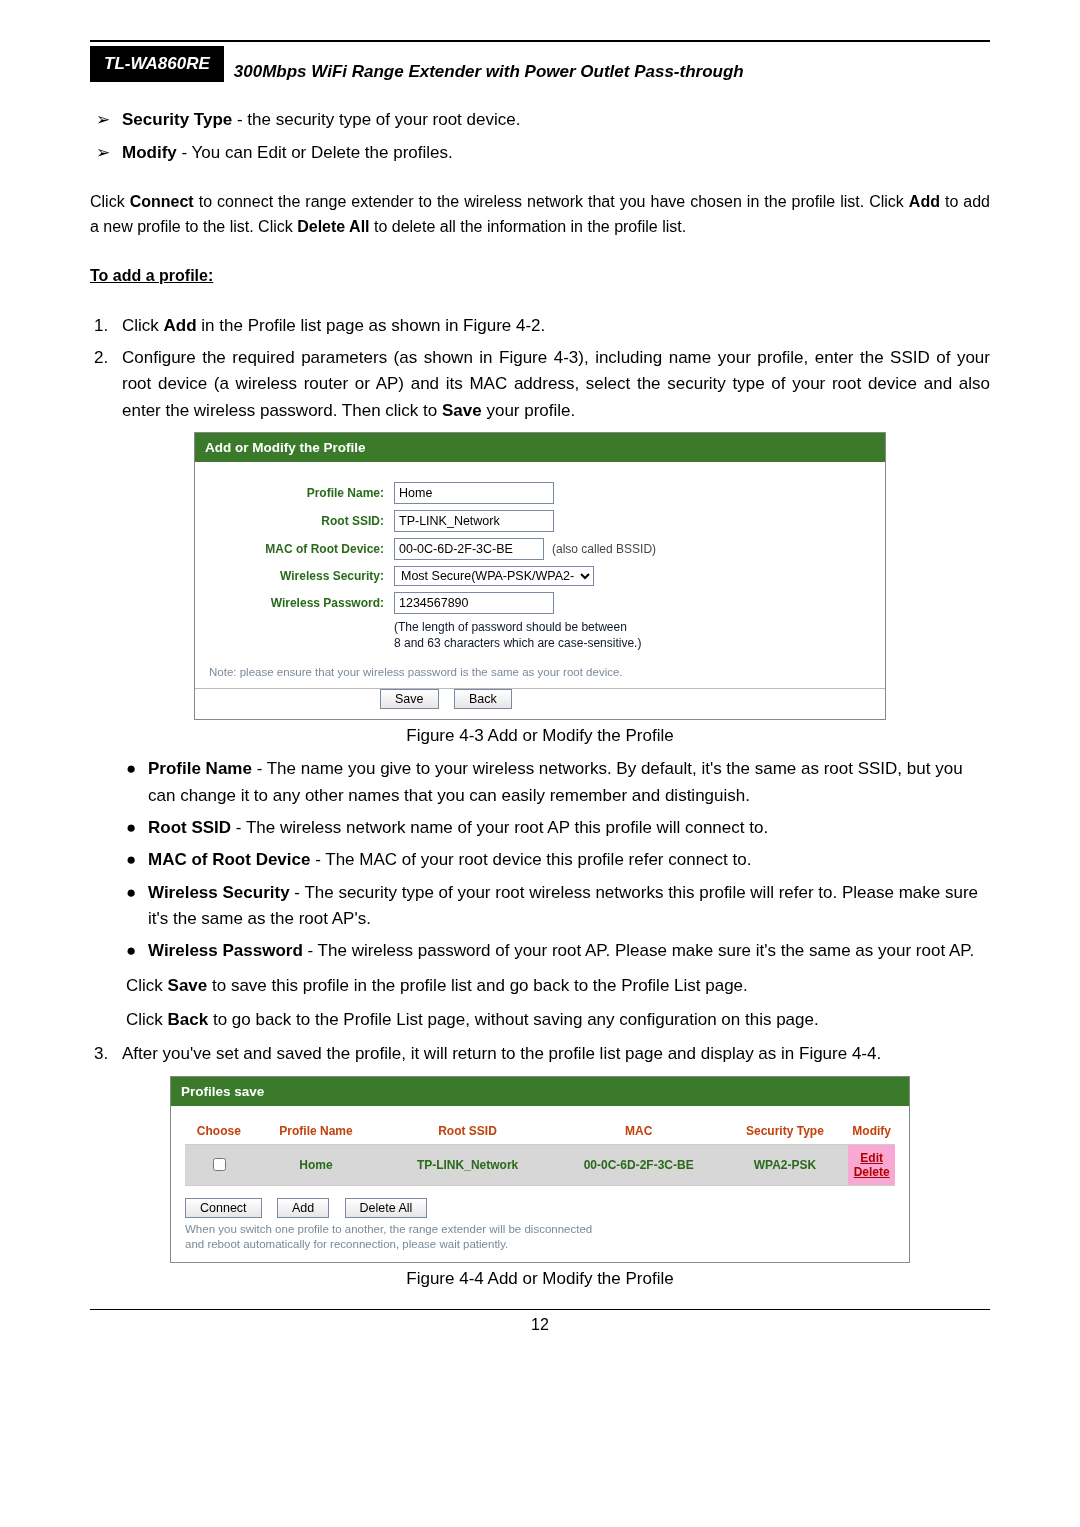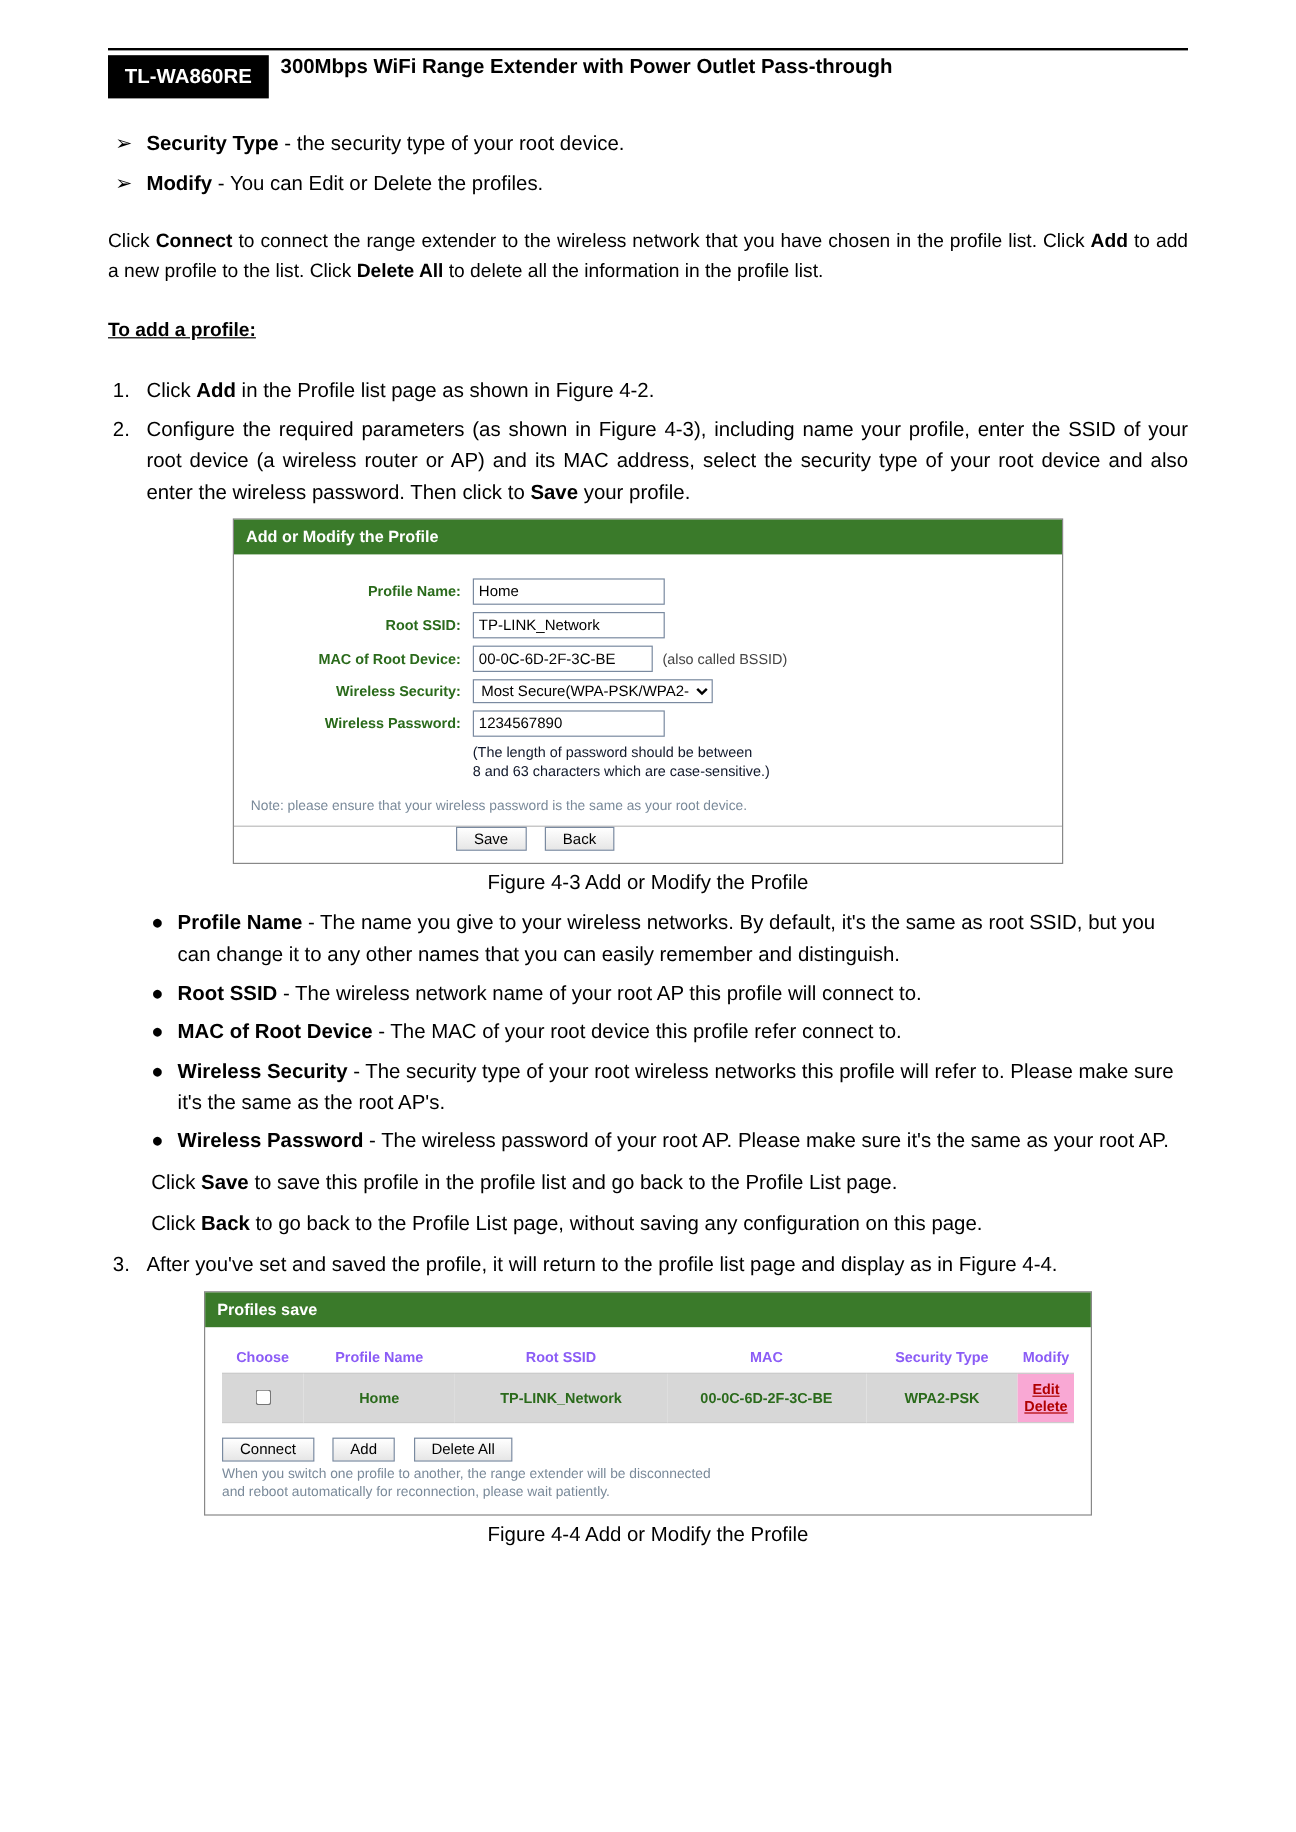--- a/index.html
+++ b/index.html
@@ -12,22 +12,23 @@
   .page {
     padding: 40px 90px 30px 90px;
     color: #000;
   }
   .header-line {
     border-top: 2px solid #000;
     margin-bottom: 4px;
   }
   .header-bar {
     display: flex;
-    align-items: flex-start;
+    align-items: flex-end;
     margin-bottom: 24px;
+    font-style: italic;
   }
   .header-model {
     background: #000;
     color: #fff;
     font-weight: bold;
     padding: 8px 14px;
     font-size: 17px;
     margin-right: 10px;
   }
   .header-title {
@@ -169,21 +170,21 @@
     font-size: 12px;
   }
   .ptable {
     width: 100%;
     border-collapse: collapse;
     margin-top: 8px;
   }
   .ptable th {
     text-align: center;
     font-weight: bold;
-    color: #8b5cf6;
+    color: #c2410c;
     padding: 6px 4px;
     font-size: 12px;
     border-bottom: 1px solid #ccc;
   }
   .ptable td {
     text-align: center;
     background: #d7d7d7;
     color: #2a6a1b;
     font-weight: bold;
     padding: 6px 4px;
@@ -349,13 +350,14 @@
       <button class="btn">Add</button>
       <button class="btn">Delete All</button>
     </div>
     <div class="panel-note2">
       <div>When you switch one profile to another, the range extender will be disconnected</div>
       <div>and reboot automatically for reconnection, please wait patiently.</div>
     </div>
   </div>
   <div class="fig-caption">Figure 4-4 Add or Modify the Profile</div>
 
+  <div class="page-num">12</div>
 </div>
 
 </body></html>

